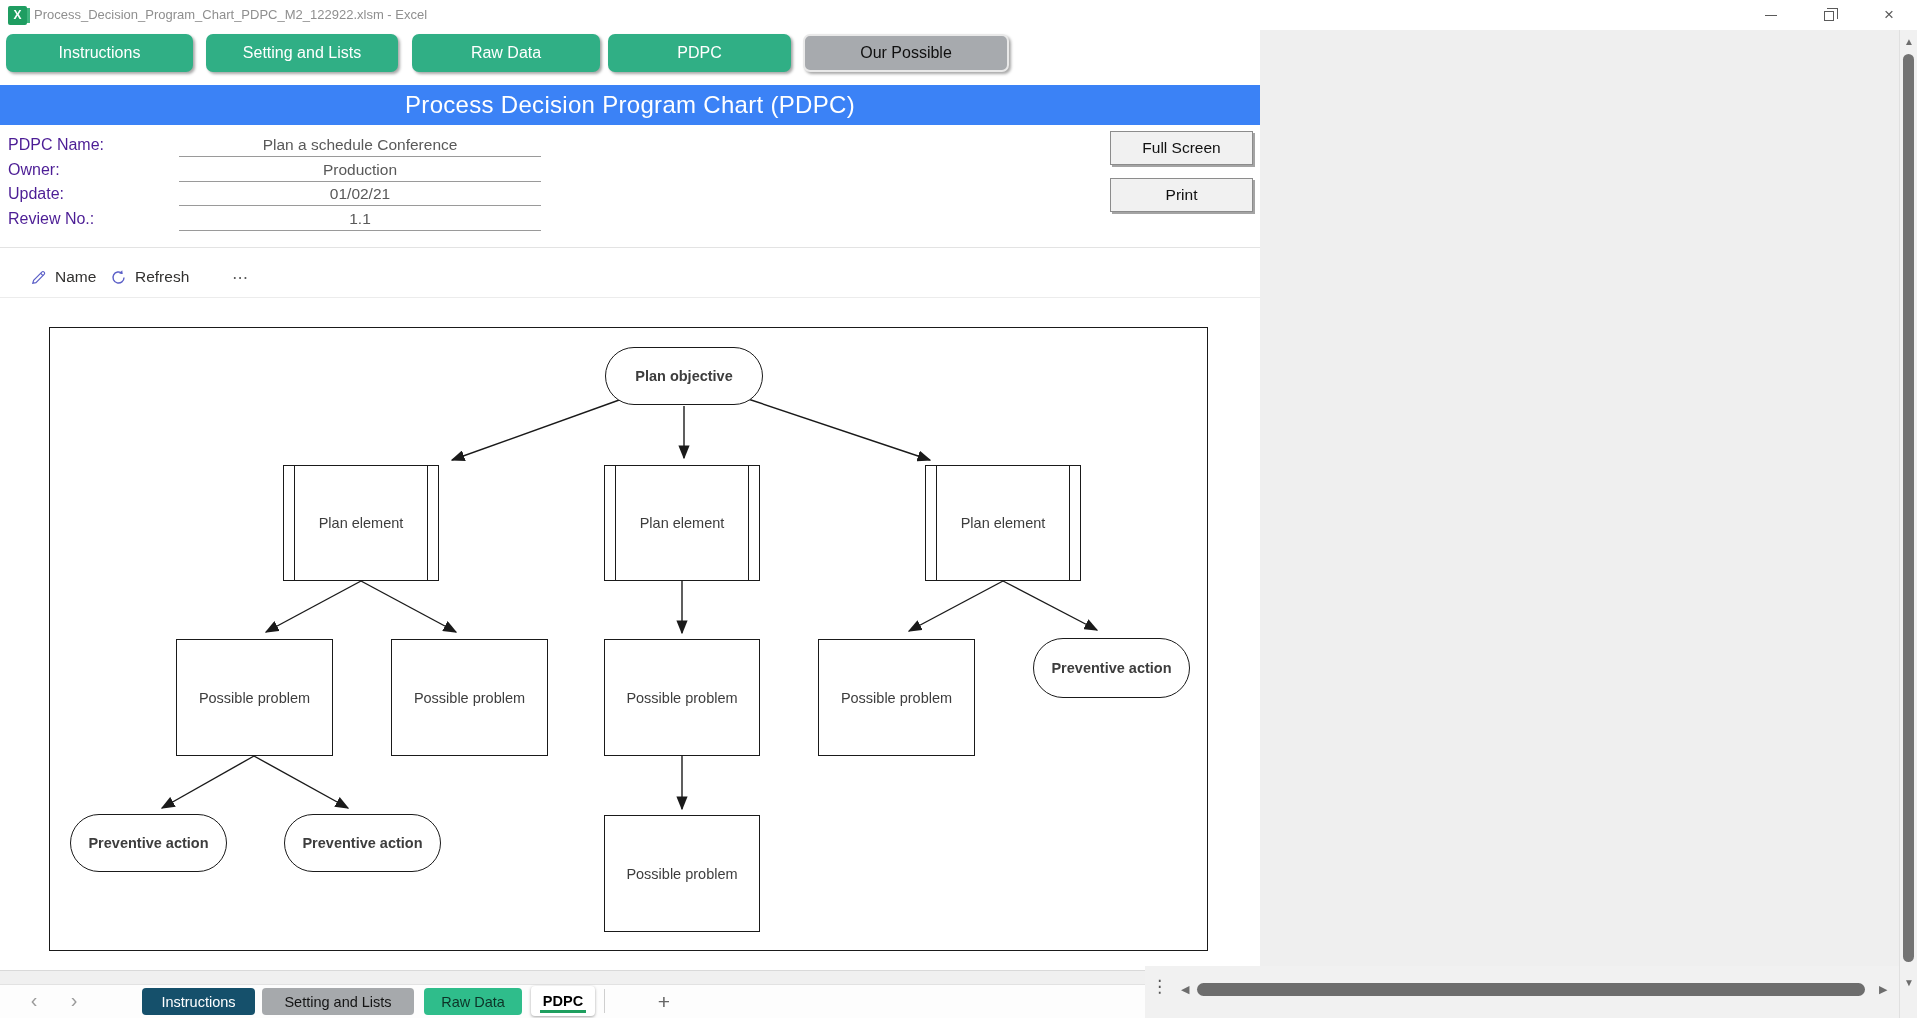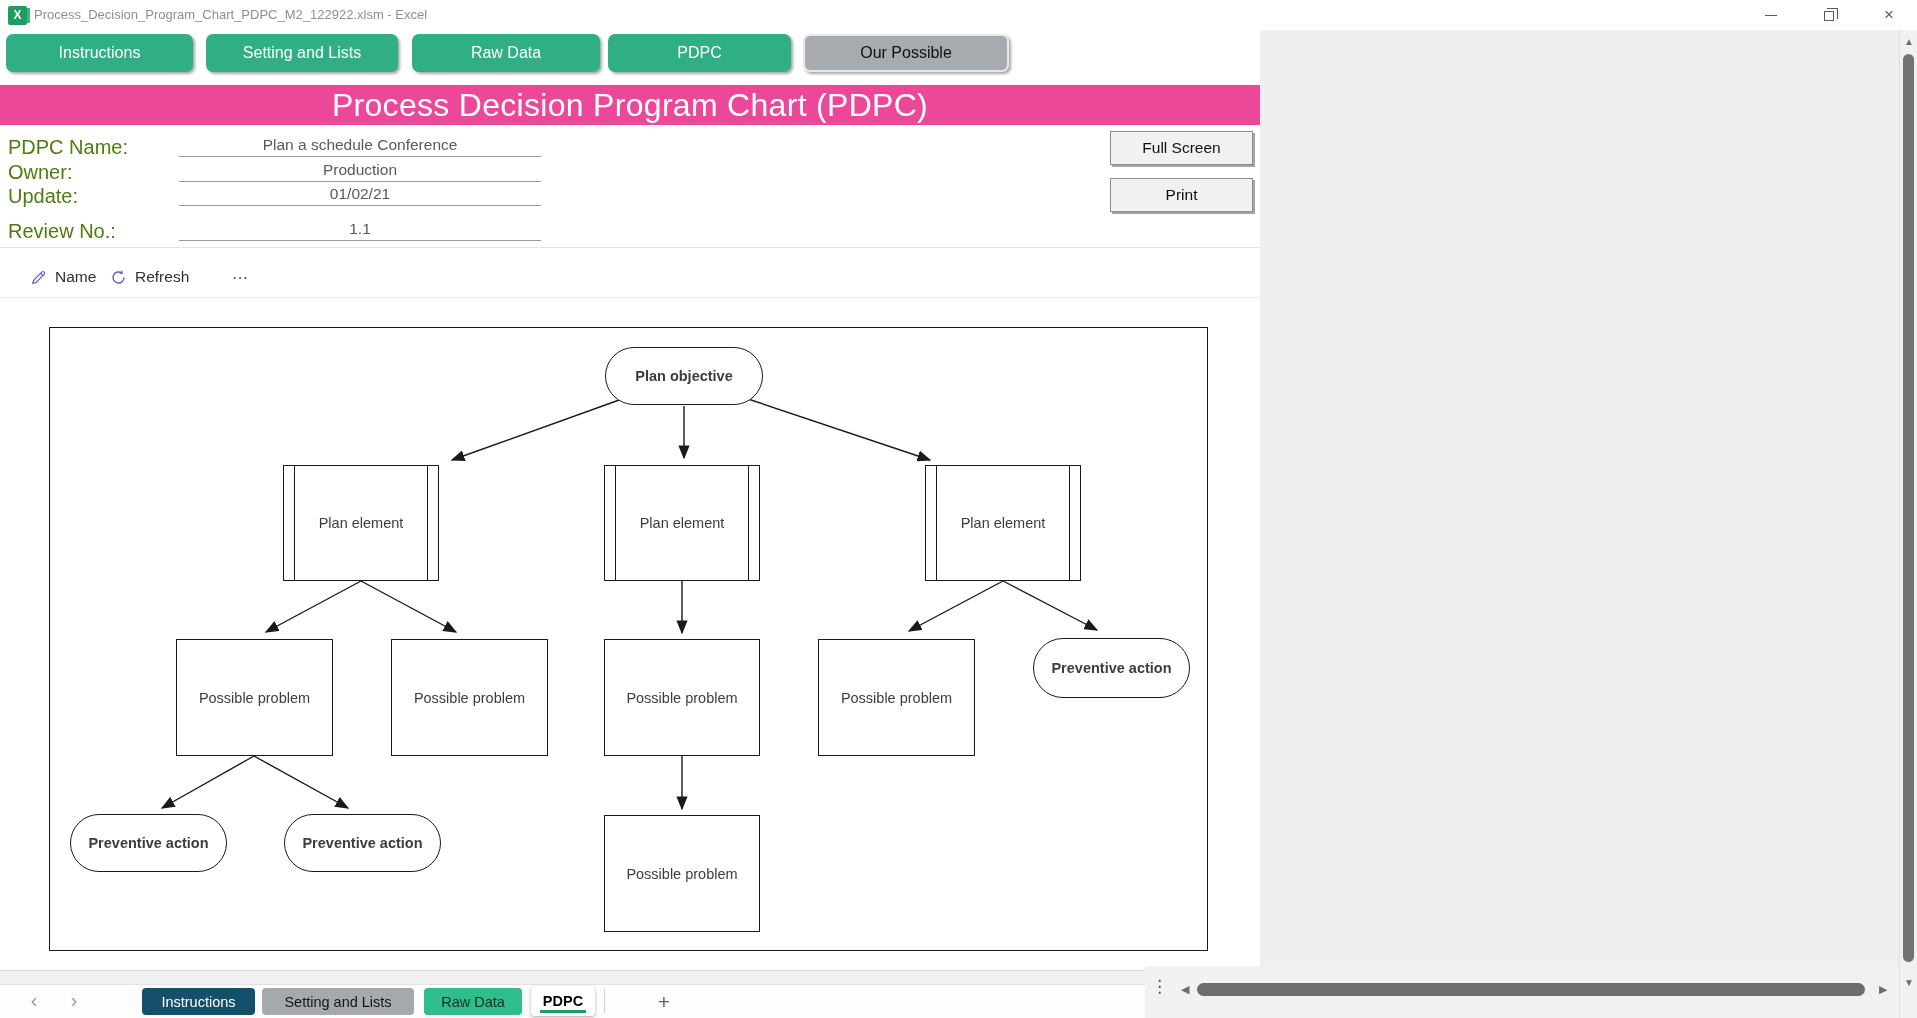--- a/index.html
+++ b/index.html
@@ -22,29 +22,29 @@
   .navbtn { position:absolute; top:34px; height:38px; border-radius:7px; font-size:16px;
     display:flex; align-items:center; justify-content:center; color:#fff; background:#30af85;
     box-shadow:2px 2px 3px rgba(0,0,0,0.35); cursor:pointer; }
   #nav-0 { left:6px;  width:187px; }
   #nav-1 { left:206px; width:192px; }
   #nav-2 { left:412px; width:188px; }
   #nav-3 { left:608px; width:183px; }
   #nav-4 { left:803px; width:206px; background:#a7aaae; color:#101010; border:2px solid #e9e9e9; }
 
   
-  #main-header { position:absolute; left:0; top:85px; width:1260px; height:40px; background:#ec4899;
-    color:#fff; font-size:32px; display:flex; align-items:center; justify-content:center; letter-spacing:.3px; }
+  #main-header { position:absolute; left:0; top:85px; width:1260px; height:40px; background:#3b82f6;
+    color:#fff; font-size:24px; display:flex; align-items:center; justify-content:center; letter-spacing:.3px; }
 
   
   .formrow { position:absolute; left:0; width:560px; height:25px; }
-  .formrow .flabel { position:absolute; left:8px; top:3px; font-size:20px; color:#4d7c0f; }
+  .formrow .flabel { position:absolute; left:8px; top:3px; font-size:16px; color:#4c1d95; }
   .formrow .fvalue { position:absolute; left:179px; top:0; width:362px; height:24px; line-height:24px;
     text-align:center; font-size:15.5px; color:#595959; border-bottom:1px solid #9a9a9a; }
-  #row-0 { top:133px; } #row-1 { top:158px; } #row-2 { top:182px; } #row-3 { top:217px;padding-left:43px; }
+  #row-0 { top:133px; } #row-1 { top:158px; } #row-2 { top:182px; } #row-3 { top:207px;padding-left:43px; }
 
   .pushbtn { position:absolute; left:1110px; width:143px; height:34px; background:#f1f1f1;
     border:1px solid #8c8c8c; box-shadow:2px 2px 0 rgba(90,90,90,0.55); font-size:15.5px; color:#111;
     display:flex; align-items:center; justify-content:center; cursor:pointer; }
   #btn-fullscreen { top:131px; } #btn-print { top:178px; }
 
   
   #frame-topline { position:absolute; left:0; top:247px; width:1260px; height:0; border-top:1px solid #e3e3e3; }
   #viz-toolbar { position:absolute; left:0; top:256px; width:1260px; height:42px; border-bottom:1px solid #ececec; background:#fff; }
   .tbitem { position:absolute; top:0; height:42px; display:flex; align-items:center; gap:8px; font-size:15.5px; color:#323130; cursor:pointer; }

